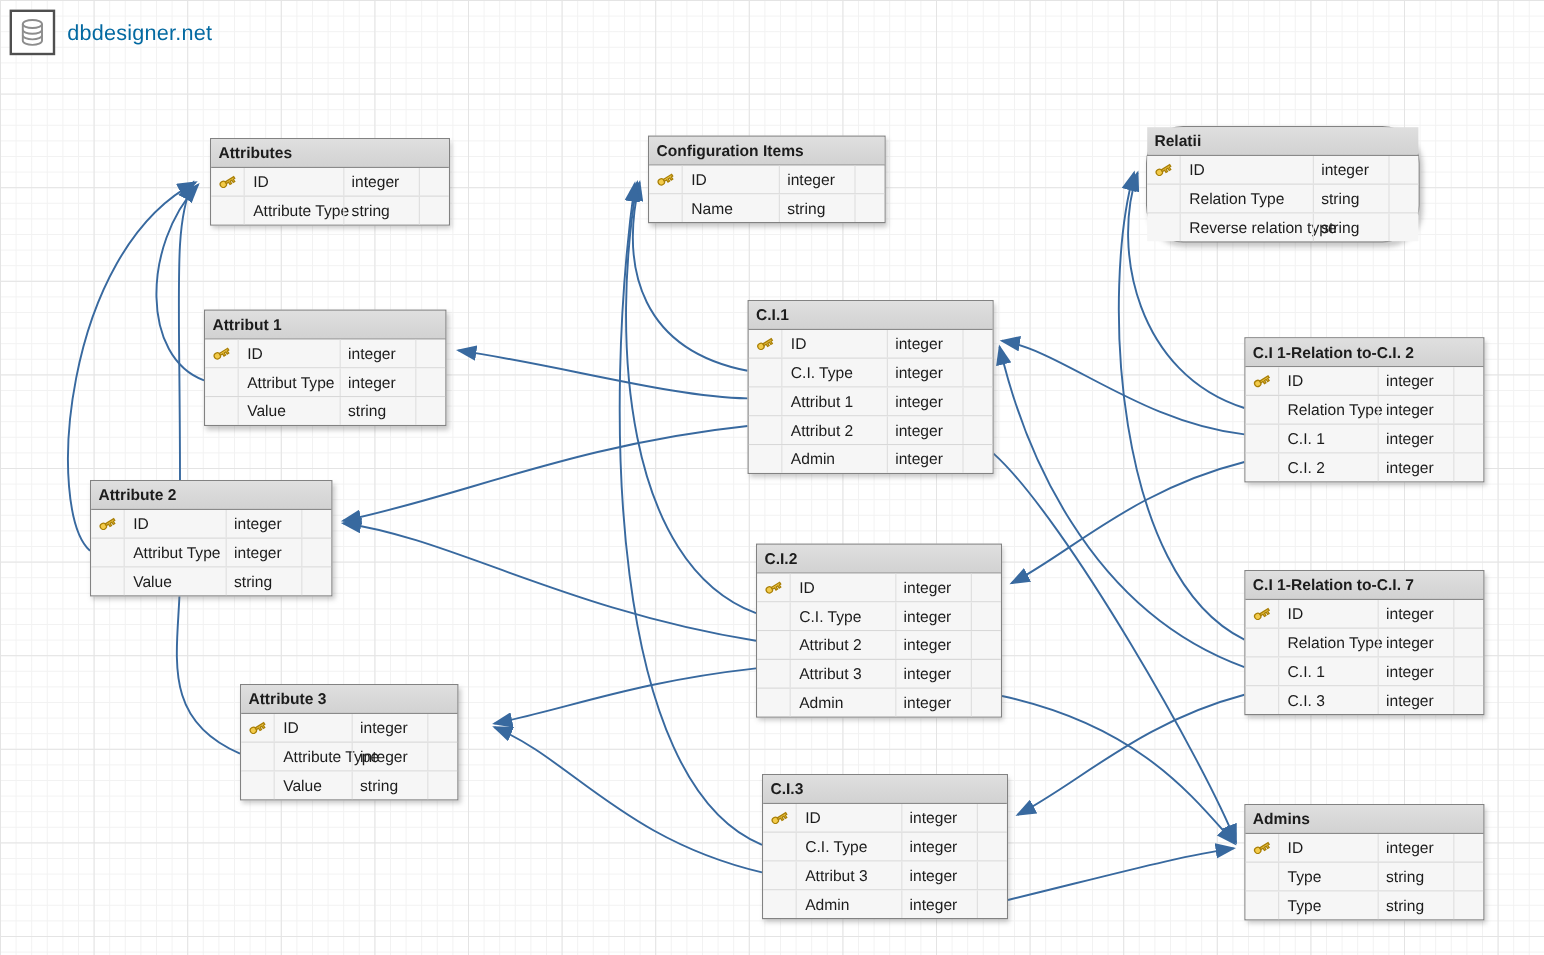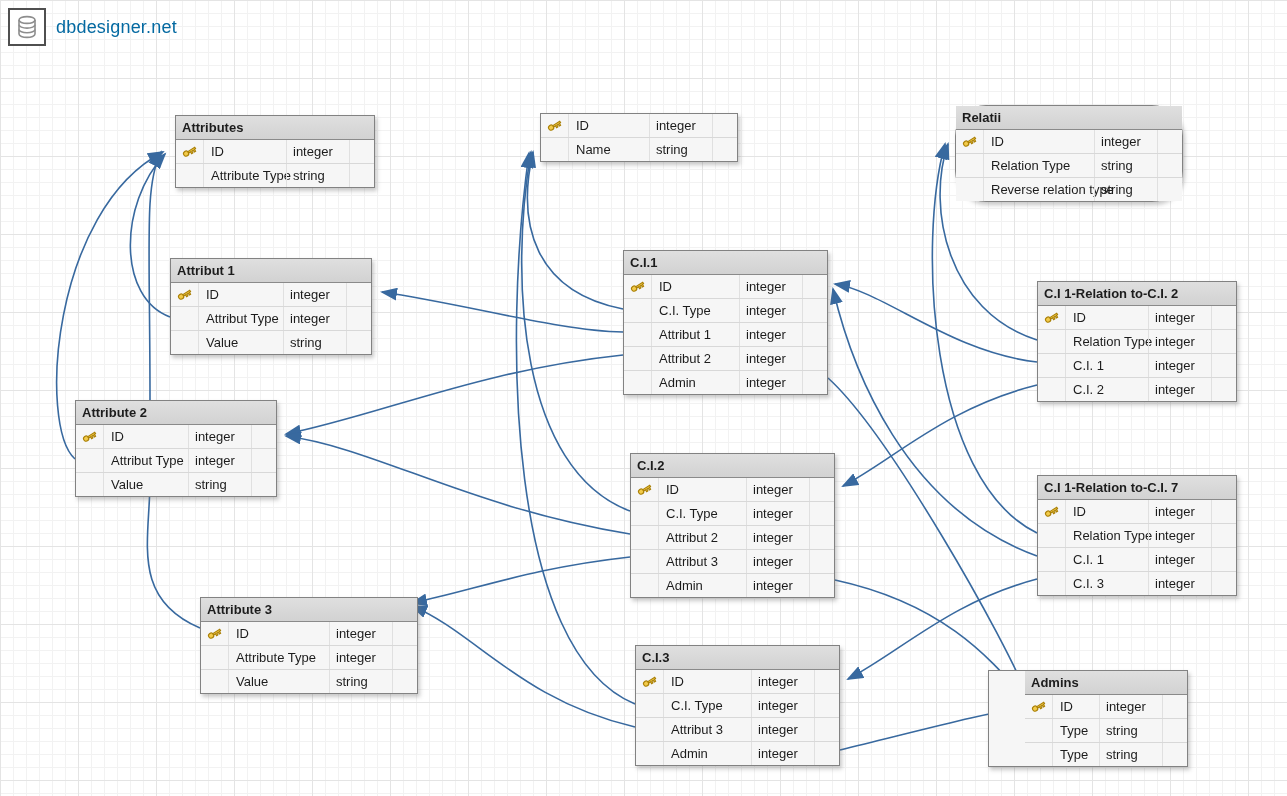--- a/index.html
+++ b/index.html
@@ -93,20 +93,21 @@
         <span class="cell tail"></span>
       </div>
       <div class="db-row">
         <span class="cell key"></span>
         <span class="cell name">Attribute Type</span>
         <span class="cell type">string</span>
         <span class="cell tail"></span>
       </div>
     </div>
     <div class="db-table" style="left: 540px; top: 73px; width: 198px;">
+      <div class="db-table-header">Configuration Items</div>
       <div class="db-row">
         <span class="cell key">
           <svg width="17" height="15" viewBox="0 0 20 18">
             <g transform="rotate(-32 10 9)" fill="#f3cb4a" stroke="#a97f06" stroke-width="1.3">
               <circle cx="5.2" cy="9" r="3.1"></circle>
               <path d="M8.2,8 L18,8 L18,10 L16.4,10 L16.4,12.6 L14.6,12.6 L14.6,10 L12.6,10 L12.6,12.6 L10.8,12.6 L10.8,10 L8.2,10 Z"></path>
             </g>
           </svg>
         </span>
         <span class="cell name">ID</span>
@@ -345,21 +346,21 @@
         <span class="cell type">integer</span>
         <span class="cell tail"></span>
       </div>
       <div class="db-row">
         <span class="cell key"></span>
         <span class="cell name">C.I. 3</span>
         <span class="cell type">integer</span>
         <span class="cell tail"></span>
       </div>
     </div>
-    <div class="db-table" style="left: 200px; top: 557px; width: 218px;">
+    <div class="db-table" style="left: 200px; top: 530px; width: 182px;">
       <div class="db-table-header">Attribute 3</div>
       <div class="db-row">
         <span class="cell key">
           <svg width="17" height="15" viewBox="0 0 20 18">
             <g transform="rotate(-32 10 9)" fill="#f3cb4a" stroke="#a97f06" stroke-width="1.3">
               <circle cx="5.2" cy="9" r="3.1"></circle>
               <path d="M8.2,8 L18,8 L18,10 L16.4,10 L16.4,12.6 L14.6,12.6 L14.6,10 L12.6,10 L12.6,12.6 L10.8,12.6 L10.8,10 L8.2,10 Z"></path>
             </g>
           </svg>
         </span>
@@ -407,21 +408,21 @@
         <span class="cell type">integer</span>
         <span class="cell tail"></span>
       </div>
       <div class="db-row">
         <span class="cell key"></span>
         <span class="cell name">Admin</span>
         <span class="cell type">integer</span>
         <span class="cell tail"></span>
       </div>
     </div>
-    <div class="db-table" style="left: 988px; top: 630px; width: 200px; padding-left: 36px;">
+    <div class="db-table" style="left: 1037px; top: 630px; width: 200px;">
       <div class="db-table-header">Admins</div>
       <div class="db-row">
         <span class="cell key">
           <svg width="17" height="15" viewBox="0 0 20 18">
             <g transform="rotate(-32 10 9)" fill="#f3cb4a" stroke="#a97f06" stroke-width="1.3">
               <circle cx="5.2" cy="9" r="3.1"></circle>
               <path d="M8.2,8 L18,8 L18,10 L16.4,10 L16.4,12.6 L14.6,12.6 L14.6,10 L12.6,10 L12.6,12.6 L10.8,12.6 L10.8,10 L8.2,10 Z"></path>
             </g>
           </svg>
         </span>

